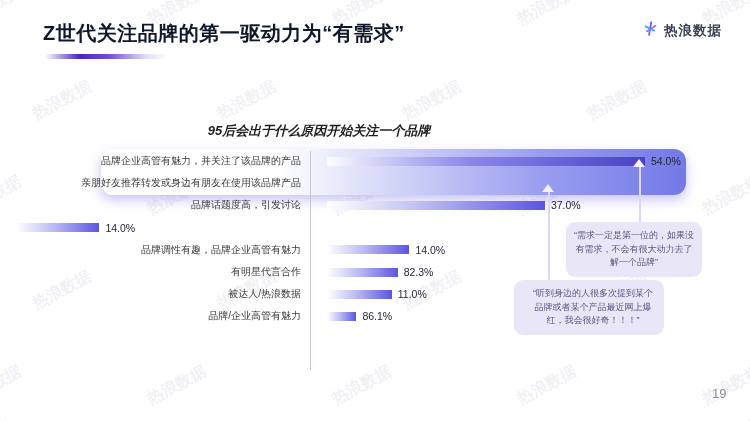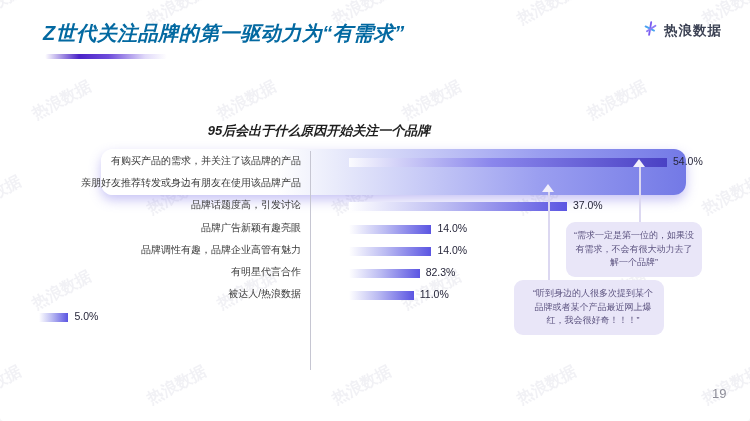--- a/index.html
+++ b/index.html
@@ -7,21 +7,21 @@
     position:relative;width:750px;height:421px;background:#ffffff;
     font-family:"Liberation Sans",sans-serif;overflow:hidden;border-radius:4px;
   }
   .wm{
     position:absolute;z-index:0;font-size:16px;font-weight:bold;
     color:rgba(150,150,180,0.13);transform:rotate(-28deg);white-space:nowrap;
     pointer-events:none;
   }
   .title{
     position:absolute;left:43px;top:20px;z-index:3;
-    font-size:20px;font-weight:800;color:#0369a1;letter-spacing:.5px;white-space:nowrap;font-style:italic;
+    font-size:20px;font-weight:800;color:#0f172a;letter-spacing:.5px;white-space:nowrap;
   }
   .underline{
     position:absolute;left:45px;top:54px;width:122px;height:4.5px;border-radius:3px;z-index:3;
     background:linear-gradient(90deg,rgba(90,50,200,0) 0%,#4a23c8 28%,#6e4cdb 52%,rgba(168,148,238,.35) 82%,rgba(168,148,238,0) 100%);
   }
   .logo{position:absolute;top:20px;right:28px;z-index:3;display:flex;align-items:center;gap:5px;}
   .logo-text{font-size:13.5px;font-weight:bold;color:#3c4254;letter-spacing:1px;}
   .intro{
     position:absolute;left:45px;top:66px;width:664px;z-index:3;
     font-size:11.5px;line-height:1.62;color:#3e3e3e;text-align:justify;
@@ -35,21 +35,21 @@
     background:linear-gradient(90deg,#ffffff 0%,#ffffff 30%,#e9ebfb 40%,#9a9ef0 75%,#7379e6 100%);
     box-shadow:0 5px 12px rgba(110,100,230,.38);
   }
   .axis{position:absolute;left:310px;top:151px;width:1px;height:219px;background:#c6c6d2;z-index:2;}
   .chart{position:absolute;left:0;top:150px;width:750px;z-index:2;}
   .row{display:flex;align-items:center;height:22.2px;}
   .row .label{
     width:301px;padding-right:9px;font-size:10px;color:#3a3a3a;
     text-align:right;white-space:nowrap;flex:none;
   }
-  .barzone{display:flex;align-items:flex-end;flex:1;padding-left:17px;margin-left:22px;}
+  .barzone{display:flex;align-items:center;flex:1;padding-left:17px;}
   .bar{height:9px;background:linear-gradient(90deg,#ffffff 0%,#babaf2 45%,#5b55e2 100%);}
   .row.hl .bar{background:linear-gradient(90deg,rgba(255,255,255,.85) 0%,#8a86ec 45%,#4a41c4 100%);}
   .value{margin-left:6px;font-size:10.5px;color:#26263a;}
   .conn-line{position:absolute;width:1.5px;background:#dcd8f1;z-index:3;}
   .conn-tri{
     position:absolute;width:0;height:0;z-index:4;
     border-left:6px solid transparent;border-right:6px solid transparent;border-bottom:8px solid #f2f0fb;
   }
   .bubble{
     position:absolute;z-index:4;background:#e9e6f8;border-radius:9px;
@@ -81,38 +81,37 @@
     <span class="logo-text">热浪数据</span>
   </div>
 
 
   <div class="chart-title">95后会出于什么原因开始关注一个品牌</div>
 
   <div class="highlight"></div>
   <div class="axis"></div>
   <div class="chart" id="chart-rows">
       <div class="row hl">
-        <span class="label">有购买产品的需求，并关注了该品牌的产品</span>
+        <span class="label">品牌企业高管有魅力，并关注了该品牌的产品</span>
         <span class="barzone">
           <span class="bar" style="width: 318px;"></span>
           <span class="value">54.0%</span>
         </span>
       </div>
       <div class="row hl">
         <span class="label">亲朋好友推荐转发或身边有朋友在使用该品牌产品</span>
       </div>
       <div class="row">
         <span class="label">品牌话题度高，引发讨论</span>
         <span class="barzone">
           <span class="bar" style="width: 217.9px;"></span>
           <span class="value">37.0%</span>
         </span>
       </div>
       <div class="row">
-        <span class="label">品牌广告新颖有趣亮眼</span>
         <span class="barzone">
           <span class="bar" style="width: 82.4px;"></span>
           <span class="value">14.0%</span>
         </span>
       </div>
       <div class="row">
         <span class="label">品牌调性有趣，品牌企业高管有魅力</span>
         <span class="barzone">
           <span class="bar" style="width: 82.4px;"></span>
           <span class="value">14.0%</span>
@@ -126,23 +125,24 @@
         </span>
       </div>
       <div class="row">
         <span class="label">被达人/热浪数据</span>
         <span class="barzone">
           <span class="bar" style="width: 64.8px;"></span>
           <span class="value">11.0%</span>
         </span>
       </div>
       <div class="row">
+        <span class="label">品牌/企业高管有魅力</span>
         <span class="barzone">
           <span class="bar" style="width: 29.4px;"></span>
-          <span class="value">5.0%</span>
+          <span class="value">86.1%</span>
         </span>
       </div>
     </div>
 
   <div class="conn-tri" style="left:633px;top:159px;"></div>
   <div class="conn-line" style="left:639px;top:166px;height:57px;"></div>
   <div class="bubble bubble-1">“需求一定是第一位的，如果没有需求，不会有很大动力去了解一个品牌”</div>
 
   <div class="conn-tri" style="left:542px;top:184px;"></div>
   <div class="conn-line" style="left:548px;top:191px;height:90px;"></div>

